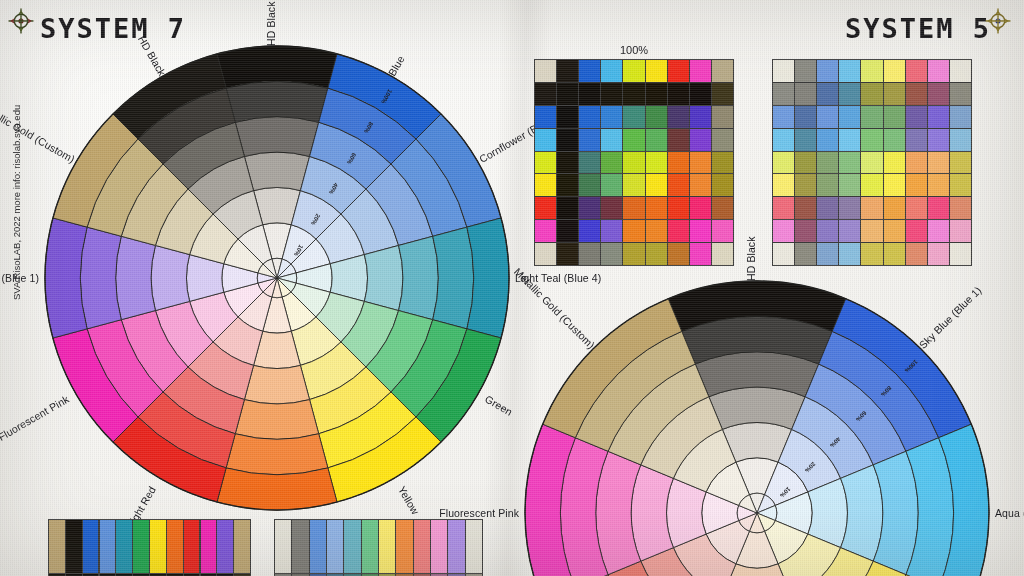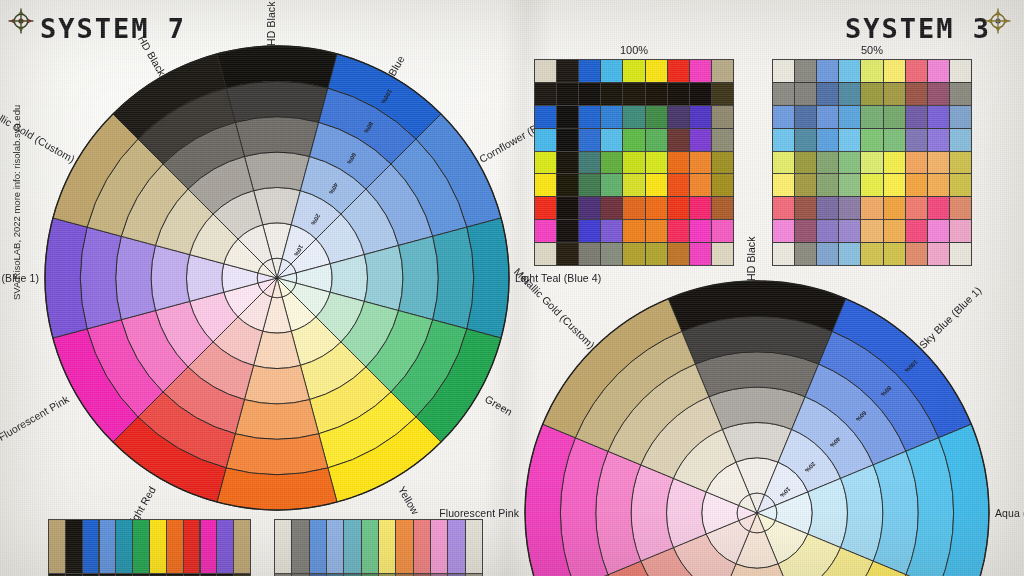--- a/index.html
+++ b/index.html
@@ -212,21 +212,21 @@
     <div class="wlabel" style="left: 29.886px; top: 117px; transform: rotate(390deg) translate(-100%, -50%);">Metallic Gold (Custom)</div>
     <div class="wlabel" style="left: 117px; top: 29.886px; transform: rotate(420deg) translate(-100%, -50%);">HD Black</div>
     <div class="pct" style="left: 254.705px; top: 203.602px; transform: rotate(480deg) translate(-50%, -50%);">10%</div>
     <div class="pct" style="left: 272.395px; top: 172.962px; transform: rotate(480deg) translate(-50%, -50%);">20%</div>
     <div class="pct" style="left: 290.085px; top: 142.322px; transform: rotate(480deg) translate(-50%, -50%);">40%</div>
     <div class="pct" style="left: 307.775px; top: 111.682px; transform: rotate(480deg) translate(-50%, -50%);">60%</div>
     <div class="pct" style="left: 325.465px; top: 81.0421px; transform: rotate(480deg) translate(-50%, -50%);">80%</div>
     <div class="pct" style="left: 343.155px; top: 50.4021px; transform: rotate(480deg) translate(-50%, -50%);">100%</div>
   </div>
 
-<div class="sys-title" id="sys2-title">SYSTEM 3</div>
+<div class="sys-title" id="sys2-title">SYSTEM 5</div>
 <div class="regmark" style="left:985px;top:8px;">
   <svg viewBox="0 0 24 24">
     <circle cx="12" cy="12" r="6.2" fill="none" stroke="#7a6a20" stroke-width="1.3"></circle>
     <circle cx="12" cy="12" r="2.4" fill="#2c3a8a"></circle>
     <path d="M12 0.5 L12 23.5 M0.5 12 L23.5 12" stroke="#8a7a26" stroke-width="1.3"></path>
     <path d="M12 2 L14.6 6 L12 5 L9.4 6 Z" fill="#8a7a26"></path>
     <path d="M12 22 L14.6 18 L12 19 L9.4 18 Z" fill="#8a7a26"></path>
     <path d="M2 12 L6 14.6 L5 12 L6 9.4 Z" fill="#8a7a26"></path>
     <path d="M22 12 L18 14.6 L19 12 L18 9.4 Z" fill="#8a7a26"></path>
   </svg>
@@ -313,21 +313,20 @@
       <div class="cell" style="background: rgb(132, 138, 124);"></div>
       <div class="cell" style="background: rgb(176, 160, 44);"></div>
       <div class="cell" style="background: rgb(176, 164, 46);"></div>
       <div class="cell" style="background: rgb(191, 114, 38);"></div>
       <div class="cell" style="background: rgb(242, 63, 192);"></div>
       <div class="cell" style="background: rgb(221, 215, 192);"></div>
     </div>
 </div>
 
 <div class="gridbox" id="s2grid50" style="left:772px;top:44px;">
-  <div class="gridlabel">50%</div>
   <div class="grid" style="margin-top: 15px; width: 198px; height: 205px; grid-template-columns: repeat(9, 1fr); grid-template-rows: repeat(9, 1fr);">
       <div class="cell" style="background: rgb(236, 234, 223);"></div>
       <div class="cell" style="background: rgb(138, 138, 130);"></div>
       <div class="cell" style="background: rgb(110, 154, 222);"></div>
       <div class="cell" style="background: rgb(110, 196, 236);"></div>
       <div class="cell" style="background: rgb(226, 236, 106);"></div>
       <div class="cell" style="background: rgb(251, 238, 110);"></div>
       <div class="cell" style="background: rgb(240, 106, 122);"></div>
       <div class="cell" style="background: rgb(242, 134, 216);"></div>
       <div class="cell" style="background: rgb(235, 232, 222);"></div>

